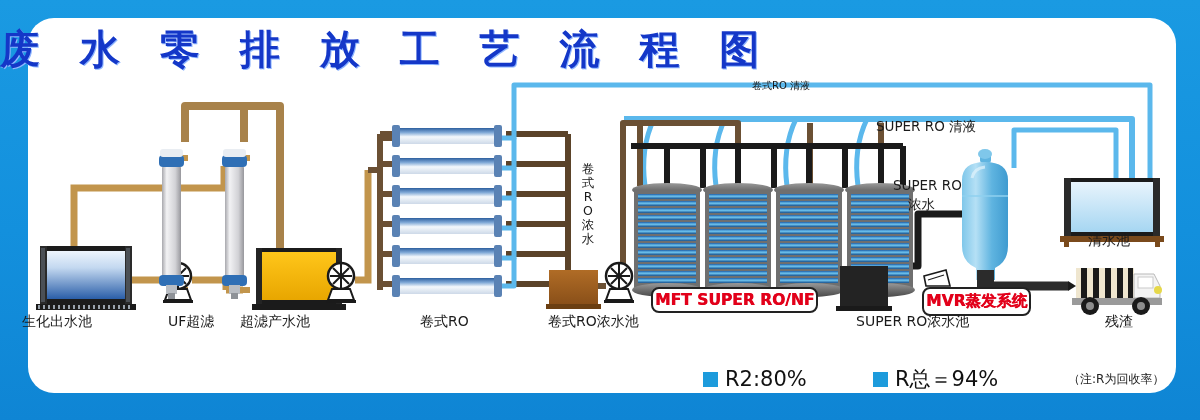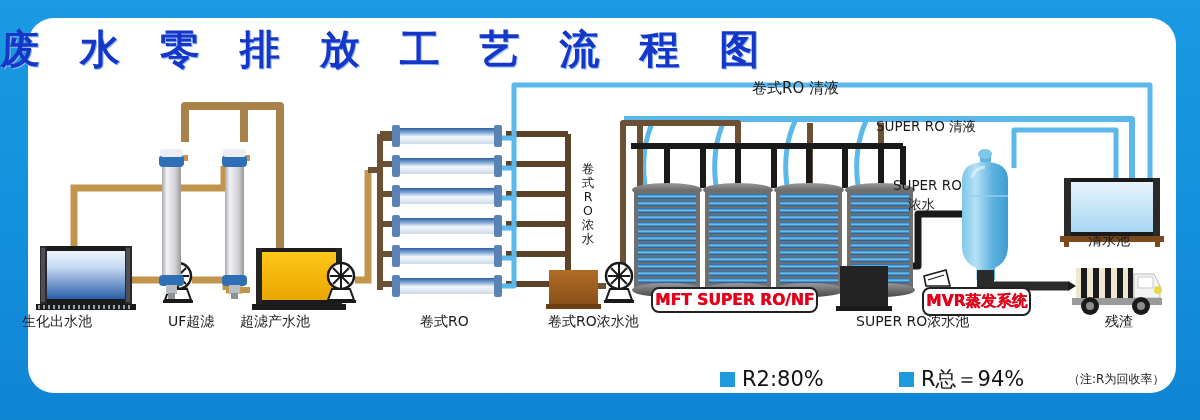--- a/index.html
+++ b/index.html
@@ -8,21 +8,21 @@
   #frame{position:absolute;left:0;top:0;width:1200px;height:420px;
          background:linear-gradient(180deg,#1a9ae2 0%,#1390dd 55%,#0f85d4 100%);}
   #panel{position:absolute;left:28px;top:18px;width:1148px;height:375px;background:#ffffff;
          border-radius:26px;overflow:hidden;}
   .svg-layer{position:absolute;left:0;top:0;}
   #title{position:absolute;left:0;top:22px;width:1200px;text-align:left;
          font-family:"DejaVu Sans","Liberation Sans",sans-serif;
          font-weight:bold;font-size:40px;letter-spacing:13px;color:#1437c8;
          text-shadow:1px 1px 0 #8fb6ff;}
   .lbl{position:absolute;color:#1a1a1a;font-size:14px;white-space:nowrap;}
-  .lbl-sm{position:absolute;color:#1a1a1a;font-size:15px;white-space:nowrap;}
+  .lbl-sm{position:absolute;color:#1a1a1a;font-size:10px;white-space:nowrap;}
   .vlabel{position:absolute;font-size:12.5px;color:#1a1a1a;line-height:14px;text-align:center;width:16px;}
   .redbox{position:absolute;border:2px solid #222;border-radius:8px;background:#fff;
           color:#e2001a;font-weight:bold;font-size:15.5px;padding:2px 2px;white-space:nowrap;
           text-shadow:0.5px 0 0 #e2001a;}
   #legend{position:absolute;left:28px;top:362px;width:1148px;height:34px;display:flex;align-items:center;}
   .leg{display:flex;align-items:center;font-size:21px;color:#111;}
   .sw{width:15px;height:15px;background:#1d9bdc;margin-right:7px;display:inline-block;}
   #note{font-size:12px;color:#222;}
 </style>
 </head>
@@ -465,23 +465,23 @@
     <div>R</div>
     <div>O</div>
     <div>浓</div>
     <div>水</div>
   </div>
 
   <div class="redbox" style="left:651px;top:287px;">MFT  SUPER RO/NF</div>
   <div class="redbox" style="left:922px;top:287px;">MVR蒸发系统</div>
 
   <div id="legend">
-    <div class="leg" style="position:absolute;left:692px;">
+    <div class="leg" style="position:absolute;left:675px;">
       <span class="sw"></span>
       <span>R2:80%</span>
     </div>
-    <div class="leg" style="position:absolute;left:855px;padding-left:16px;">
+    <div class="leg" style="position:absolute;left:829px;padding-left:16px;">
       <span class="sw"></span>
       <span>R总＝94%</span>
     </div>
     <div id="note" style="position:absolute;left:1040px;">（注:R为回收率）</div>
   </div>
 </div>
 
 </body></html>

